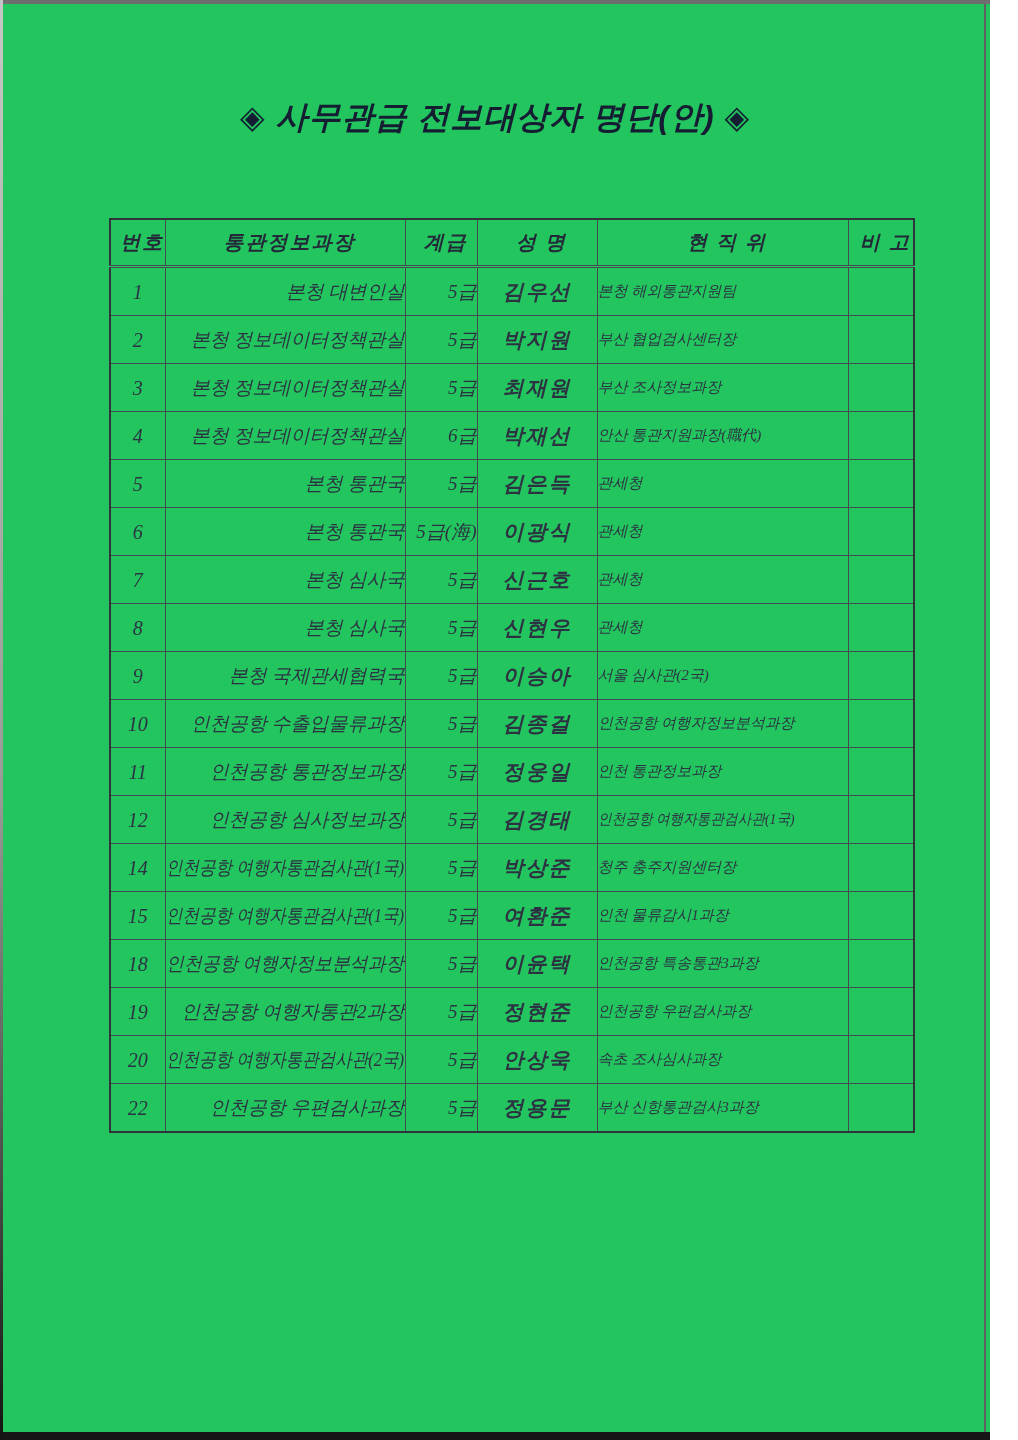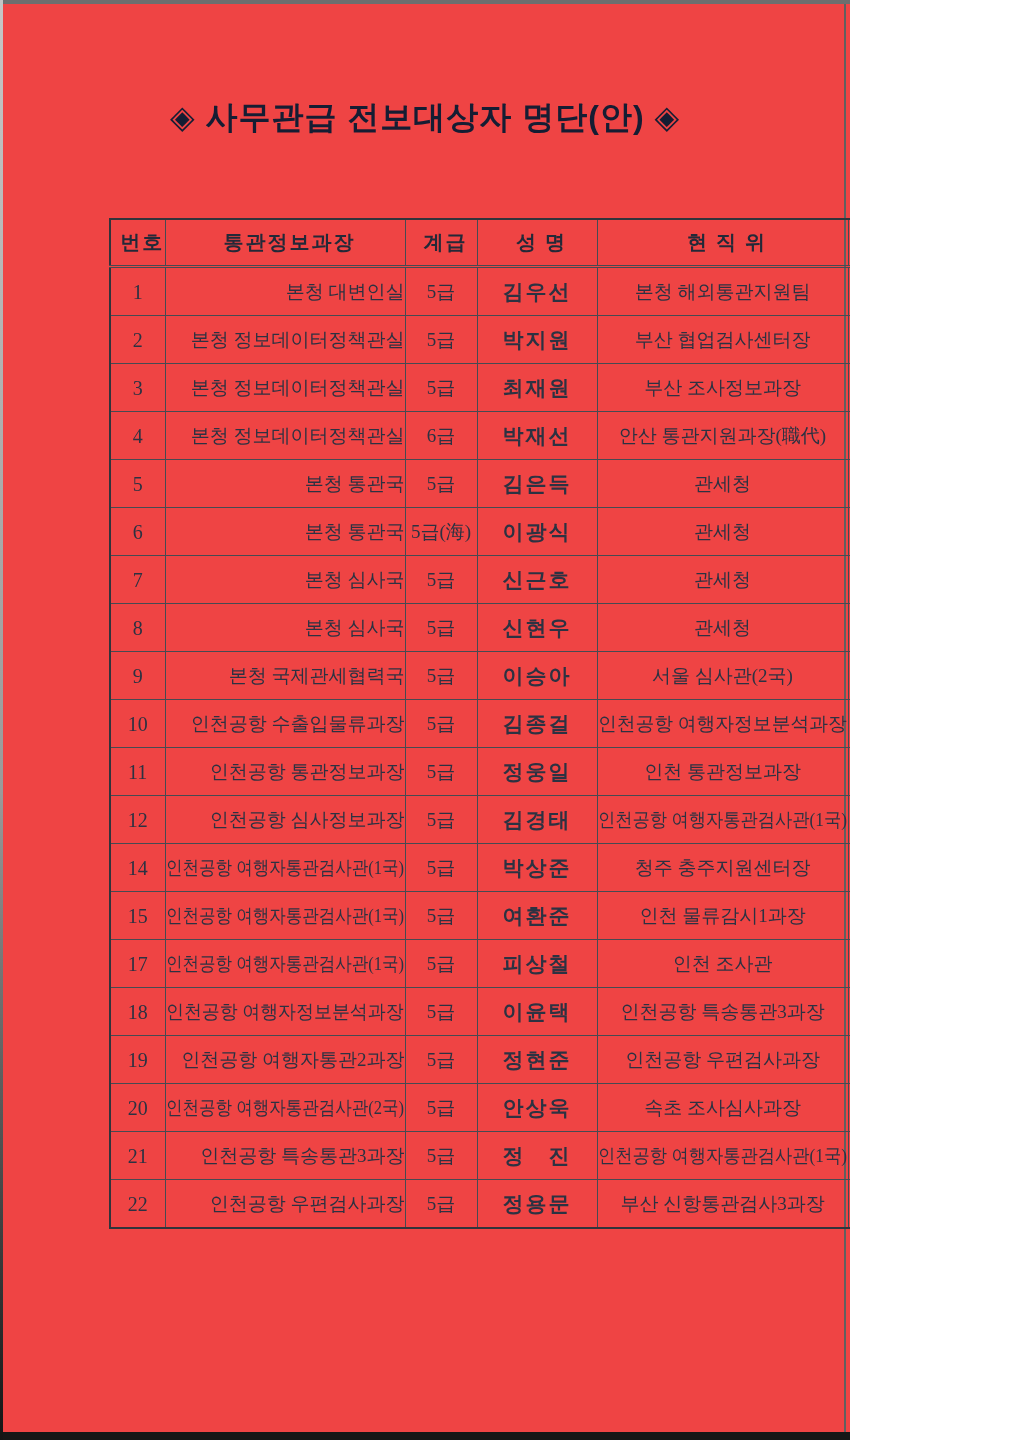--- a/index.html
+++ b/index.html
@@ -1,22 +1,23 @@
 <!DOCTYPE html>
 <html style="--title-color: #151d33; --body-color: #2c3242; --name-color: #232e63; --border-color: #474a52; --border-dark: #31343b;"><head>
 <meta charset="utf-8">
 <style>
   html, body { margin: 0; padding: 0; background: #ffffff; }
   .page {
     position: relative;
-    width: 850px;
+    width: 990px;
     height: 1440px;
-    background: #ef4444;
+    background: #22c55e;
     overflow: hidden;
     font-family: "Liberation Serif", "DejaVu Serif", serif;
+    font-style: italic;
   }
   
   .edge-top    { position: absolute; top: 0; left: 0; right: 0; height: 4px; background: #6e6e6e; }
   .edge-bottom { position: absolute; bottom: 0; left: 0; right: 0; height: 8px; background: #161616; }
   .edge-left   { position: absolute; top: 0; bottom: 0; left: 0; width: 3px;
                  background: linear-gradient(#c6c6c6, #9a9a9a 55%, #555 78%, #141414); }
   .edge-right  { position: absolute; top: 4px; bottom: 8px; right: 4px; width: 2px; background: #606060; }
 
   .title {
     position: absolute;
@@ -51,30 +52,30 @@
     letter-spacing: 2px;
     color: #232938;
     border-bottom: 3px double var(--border-color, #474a52);
     background: transparent;
     padding-left: 9px;
   }
   .roster td { height: 47px; color: var(--body-color, #2c3242); }
 
   .c-no   { text-align: center; font-size: 20px; }
   .c-to   { text-align: right; padding: 0 4px 0 7px; font-size: 19px; }
-  .c-rank { text-align: center; font-size: 19px; }
+  .c-rank { text-align: right; font-size: 19px; }
   .c-name {
     text-align: center;
     font-family: "Liberation Sans", "DejaVu Sans", sans-serif;
     font-weight: bold;
     font-size: 21px;
     letter-spacing: 2px;
     color: var(--name-color, #232e63);
   }
-  .c-from { text-align: center; padding: 0 4px 0 7px; font-size: 19px; }
+  .c-from { text-align: left; padding: 0 4px 0 7px; font-size: 15px; }
   .c-note { }
 
   .fit   { display: inline-block; white-space: nowrap; transform-origin: 0 50%; vertical-align: middle; }
   .fit-c { transform-origin: 50% 50%; }
 </style>
 </head>
 <body>
 
 <div class="page">
   <div class="edge-top"></div>
@@ -225,28 +226,20 @@
   <tr>
     <td class="c-no"><span class="fit fit-c">15</span></td>
     <td class="c-to"><span class="fit" style="transform: scaleX(0.869);">인천공항 여행자통관검사관(1국)</span></td>
     <td class="c-rank"><span class="fit fit-c">5급</span></td>
     <td class="c-name"><span class="fit fit-c">여환준</span></td>
     <td class="c-from"><span class="fit">인천 물류감시1과장</span></td>
     <td class="c-note"><span class="fit"></span></td>
   </tr>
 
 
-  <tr>
-    <td class="c-no"><span class="fit fit-c">17</span></td>
-    <td class="c-to"><span class="fit" style="transform: scaleX(0.869);">인천공항 여행자통관검사관(1국)</span></td>
-    <td class="c-rank"><span class="fit fit-c">5급</span></td>
-    <td class="c-name"><span class="fit fit-c">피상철</span></td>
-    <td class="c-from"><span class="fit">인천 조사관</span></td>
-    <td class="c-note"><span class="fit"></span></td>
-  </tr>
 
   <tr>
     <td class="c-no"><span class="fit fit-c">18</span></td>
     <td class="c-to"><span class="fit" style="transform: scaleX(0.944);">인천공항 여행자정보분석과장</span></td>
     <td class="c-rank"><span class="fit fit-c">5급</span></td>
     <td class="c-name"><span class="fit fit-c">이윤택</span></td>
     <td class="c-from"><span class="fit">인천공항 특송통관3과장</span></td>
     <td class="c-note"><span class="fit"></span></td>
   </tr>
 
@@ -261,28 +254,20 @@
 
   <tr>
     <td class="c-no"><span class="fit fit-c">20</span></td>
     <td class="c-to"><span class="fit" style="transform: scaleX(0.869);">인천공항 여행자통관검사관(2국)</span></td>
     <td class="c-rank"><span class="fit fit-c">5급</span></td>
     <td class="c-name"><span class="fit fit-c">안상욱</span></td>
     <td class="c-from"><span class="fit">속초 조사심사과장</span></td>
     <td class="c-note"><span class="fit"></span></td>
   </tr>
 
-  <tr>
-    <td class="c-no"><span class="fit fit-c">21</span></td>
-    <td class="c-to"><span class="fit">인천공항 특송통관3과장</span></td>
-    <td class="c-rank"><span class="fit fit-c">5급</span></td>
-    <td class="c-name"><span class="fit fit-c">정　진</span></td>
-    <td class="c-from"><span class="fit" style="transform: scaleX(0.909);">인천공항 여행자통관검사관(1국)</span></td>
-    <td class="c-note"><span class="fit"></span></td>
-  </tr>
 
   <tr>
     <td class="c-no"><span class="fit fit-c">22</span></td>
     <td class="c-to"><span class="fit">인천공항 우편검사과장</span></td>
     <td class="c-rank"><span class="fit fit-c">5급</span></td>
     <td class="c-name"><span class="fit fit-c">정용문</span></td>
     <td class="c-from"><span class="fit">부산 신항통관검사3과장</span></td>
     <td class="c-note"><span class="fit"></span></td>
   </tr>
 </tbody>

